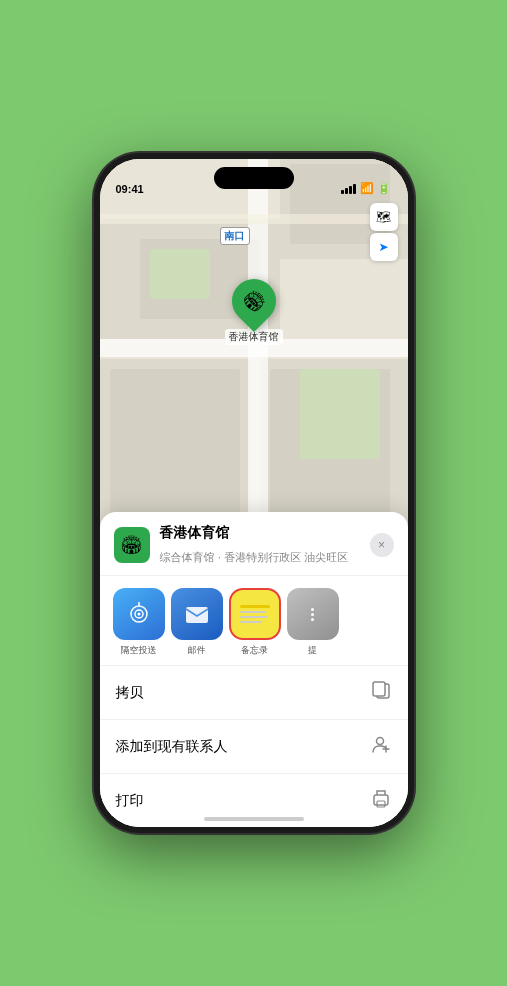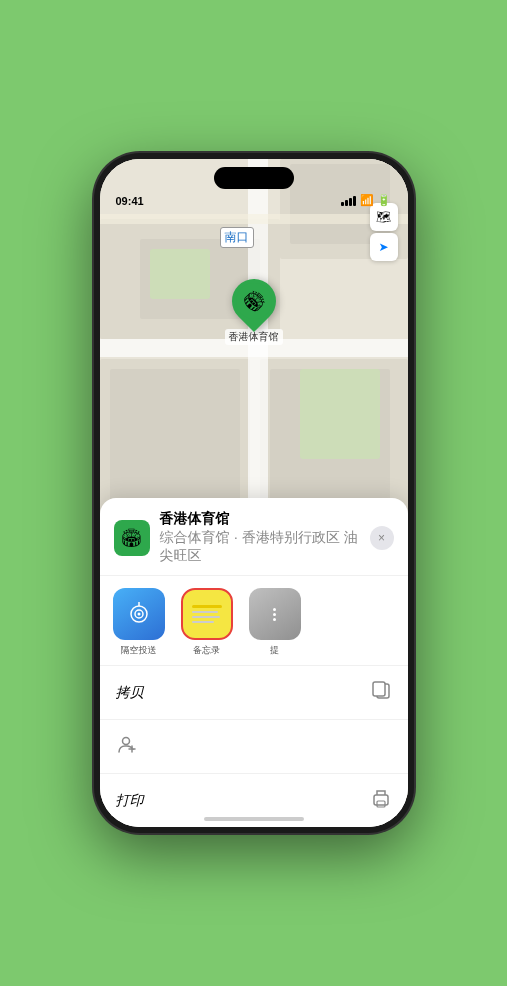--- a/index.html
+++ b/index.html
@@ -38,21 +38,21 @@
       transform: translateX(-50%);
       width: 80px;
       height: 22px;
       background: #000;
       border-radius: 11px;
       z-index: 100;
     }
     
     .status-bar {
       position: absolute;
-      top: 12px;
+      top: 0;
       left: 0;
       right: 0;
       height: 40px;
       z-index: 99;
       display: flex;
       align-items: flex-end;
       padding-bottom: 4px;
       padding-left: 16px;
       padding-right: 16px;
     }
@@ -188,41 +188,41 @@
     }
     .location-info {
       flex: 1;
     }
     .location-name {
       font-size: 14px;
       font-weight: 600;
       color: #000;
     }
     .location-desc {
-      font-size: 14px;
+      font-size: 11px;
       color: #888;
-      margin-top: 1px;
+      margin-top: 8px;
     }
     .close-btn {
       width: 24px;
       height: 24px;
       background: #e5e5ea;
       border-radius: 50%;
       display: flex;
       align-items: center;
       justify-content: center;
       font-size: 12px;
       color: #888;
       cursor: pointer;
     }
     
     .share-row {
       display: flex;
       padding: 12px 10px 8px;
-      gap: 10px;
+      gap: 0;
       overflow-x: auto;
       border-bottom: 1px solid #f0f0f0;
     }
     .share-item {
       display: flex;
       flex-direction: column;
       align-items: center;
       min-width: 58px;
     }
     .share-icon {
@@ -268,21 +268,20 @@
       background: #ccc;
       border-radius: 1px;
     }
     .notes-line:first-child { width: 28px; background: #aaa; }
     .notes-line:nth-child(2) { width: 24px; }
     .notes-line:nth-child(3) { width: 26px; }
     .notes-line:nth-child(4) { width: 20px; }
     
     .action-list {
       background: #fff;
-      font-style: italic;
     }
     .action-item {
       display: flex;
       align-items: center;
       justify-content: space-between;
       padding: 13px 16px;
       border-bottom: 1px solid #f0f0f0;
     }
     .action-item:last-child {
       border-bottom: none;
@@ -383,21 +382,21 @@
 
         <rect x="0" y="180" width="308" height="18" fill="#fff" opacity="0.7"></rect>
         <rect x="148" y="0" width="20" height="370" fill="#fff" opacity="0.7"></rect>
         <rect x="0" y="55" width="308" height="10" fill="#f5f0e0" opacity="0.6"></rect>
 
         <rect x="50" y="90" width="60" height="50" fill="#c8e6b0" rx="3" opacity="0.6"></rect>
         <rect x="200" y="210" width="80" height="90" fill="#c8e6b0" rx="3" opacity="0.6"></rect>
       </svg>
 
       <div class="road-label">
-        <span style="font-size:12px;color:#1a6ec4;font-weight:400;">南口</span>
+        <span style="font-size:10px;color:#1a6ec4;font-weight:700;">南口</span>
       </div>
 
       <div class="map-controls">
         <div class="map-btn">
           <span>🗺</span>
         </div>
         <div class="map-btn">
           <span style="font-size:12px;color:#007aff;">➤</span>
         </div>
       </div>
@@ -433,20 +432,29 @@
               <circle cx="14" cy="14" r="8" stroke="white" stroke-width="1.5" fill="none"></circle>
               <circle cx="14" cy="14" r="4" stroke="white" stroke-width="1.5" fill="none"></circle>
               <circle cx="14" cy="14" r="1.5" fill="white"></circle>
               <line x1="14" y1="6" x2="14" y2="2" stroke="white" stroke-width="1.5"></line>
             </svg>
           </div>
           <span class="share-label">隔空投送</span>
         </div>
 
 
+        <div class="share-item">
+          <div class="share-icon mail">
+            <svg width="28" height="28" viewBox="0 0 28 28" fill="none">
+              <rect x="3" y="7" width="22" height="16" rx="2" fill="white" opacity="0.9"></rect>
+              <path d="M3 9L14 16L25 9" stroke="#4a90e2" stroke-width="1.5" fill="none"></path>
+            </svg>
+          </div>
+          <span class="share-label">邮件</span>
+        </div>
 
         <div class="share-item selected" style="outline:none;">
           <div class="share-icon notes" style="border:2.5px solid #e8413b; border-radius: 14px;">
             <div class="notes-lines">
               <div class="notes-line" style="width:30px;height:3px;background:#e8c800;border-radius:2px;"></div>
               <div class="notes-line" style="width:26px;height:2px;"></div>
               <div class="notes-line" style="width:28px;height:2px;"></div>
               <div class="notes-line" style="width:22px;height:2px;"></div>
             </div>
           </div>
@@ -469,20 +477,21 @@
         <div class="action-item">
           <span class="action-label">拷贝</span>
           <span class="action-icon">
             <svg width="22" height="22" viewBox="0 0 22 22" fill="none">
               <rect x="7" y="5" width="12" height="14" rx="2" stroke="#888" stroke-width="1.5" fill="none"></rect>
               <rect x="3" y="3" width="12" height="14" rx="2" stroke="#888" stroke-width="1.5" fill="white"></rect>
             </svg>
           </span>
         </div>
         <div class="action-item">
+          <span class="action-label">添加到现有联系人</span>
           <span class="action-icon">
             <svg width="22" height="22" viewBox="0 0 22 22" fill="none">
               <circle cx="10" cy="8" r="3.5" stroke="#888" stroke-width="1.5" fill="none"></circle>
               <path d="M3 19C3 15.134 5.8 13 9 13H11C13.5 13 15.7 14.3 17 16.3" stroke="#888" stroke-width="1.5" fill="none" stroke-linecap="round"></path>
               <line x1="16" y1="13" x2="16" y2="19" stroke="#888" stroke-width="1.5" stroke-linecap="round"></line>
               <line x1="13" y1="16" x2="19" y2="16" stroke="#888" stroke-width="1.5" stroke-linecap="round"></line>
             </svg>
           </span>
         </div>
         <div class="action-item" style="border-bottom:none;">

